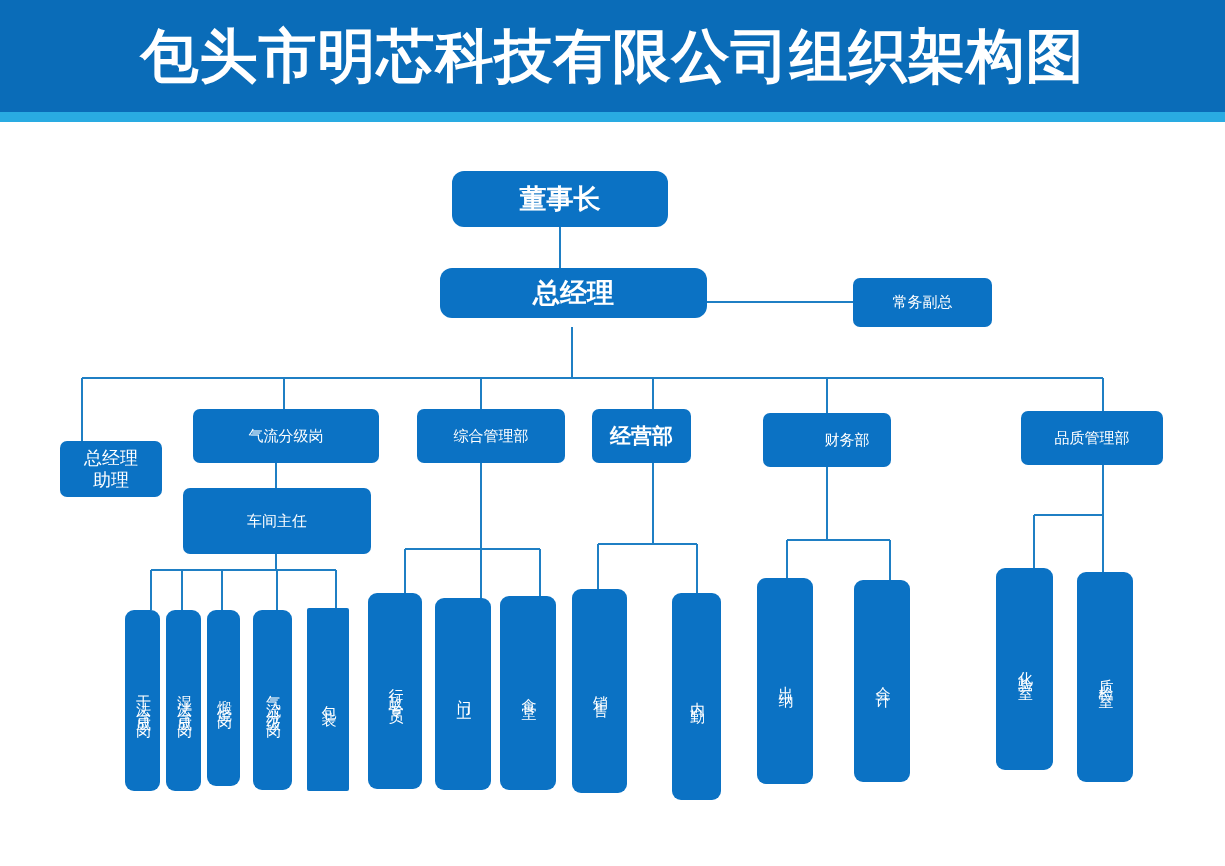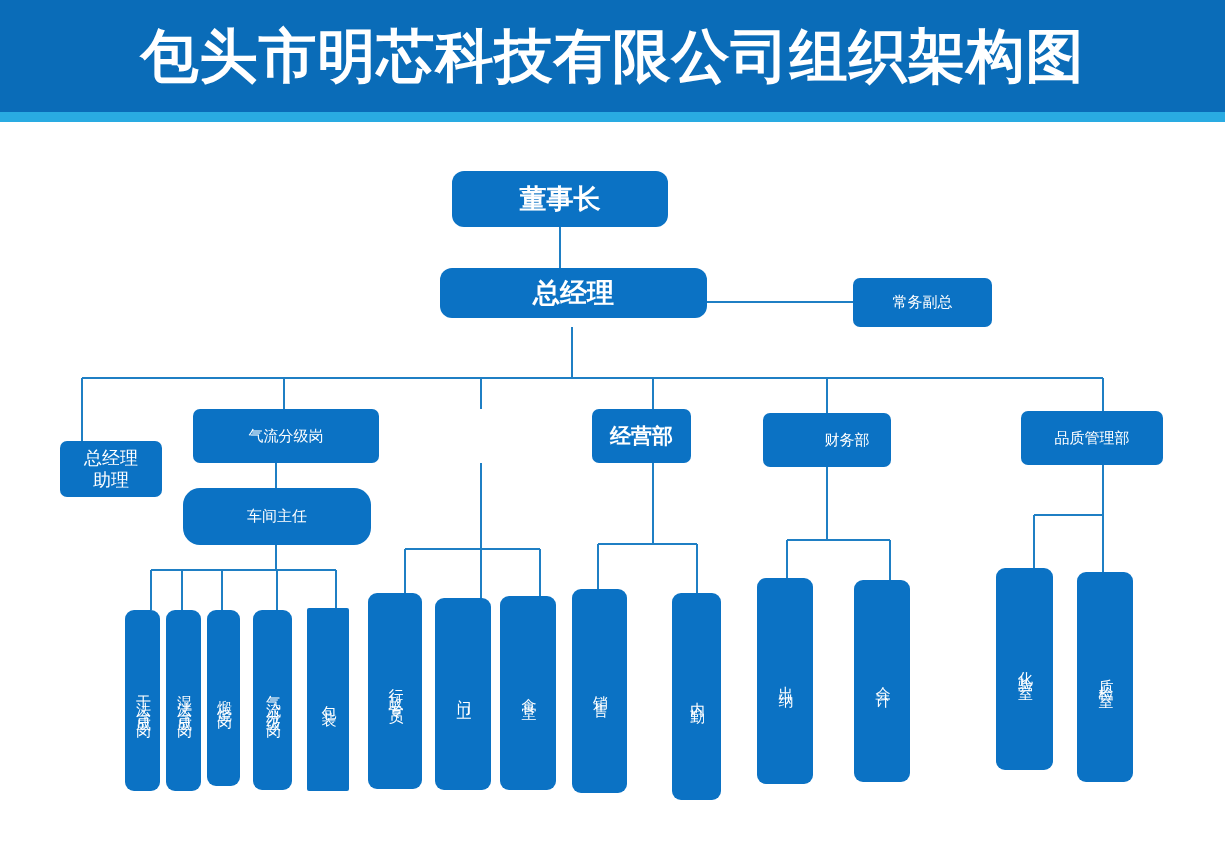--- a/index.html
+++ b/index.html
@@ -192,34 +192,37 @@
     </div>
 
     <div class="node lvl-small" style="left:60px; top:319px; width:102px; height:56px;">
       <span style="display:block;width:70px;">总经理助理</span>
     </div>
 
     <div class="node lvl-dept" style="left:193px; top:287px; width:186px; height:54px;">
       <span>气流分级岗</span>
     </div>
 
+    <div class="node lvl-dept" style="left:417px; top:287px; width:148px; height:54px;">
+      <span>综合管理部</span>
+    </div>
 
     <div class="node lvl-dept-bold" style="left:592px; top:287px; width:99px; height:54px;">
       <span>经营部</span>
     </div>
 
     <div class="node lvl-dept" style="left:763px; top:291px; width:128px; height:54px;padding-left:40px;">
       <span>财务部</span>
     </div>
 
     <div class="node lvl-dept" style="left:1021px; top:289px; width:142px; height:54px;">
       <span>品质管理部</span>
     </div>
 
-    <div class="node lvl-dept" style="left:183px; top:366px; width:188px; height:57px;border-radius:17px;">
+    <div class="node lvl-dept" style="left:183px; top:366px; width:188px; height:66px;">
       <span>车间主任</span>
     </div>
 
     <div class="node leaf" style="left:125px; top:488px; width:35px; height:181px;">
       <span class="vtext">干法合成岗</span>
     </div>
 
     <div class="node leaf" style="left:166px; top:488px; width:35px; height:181px;">
       <span class="vtext">湿法合成岗</span>
     </div>

